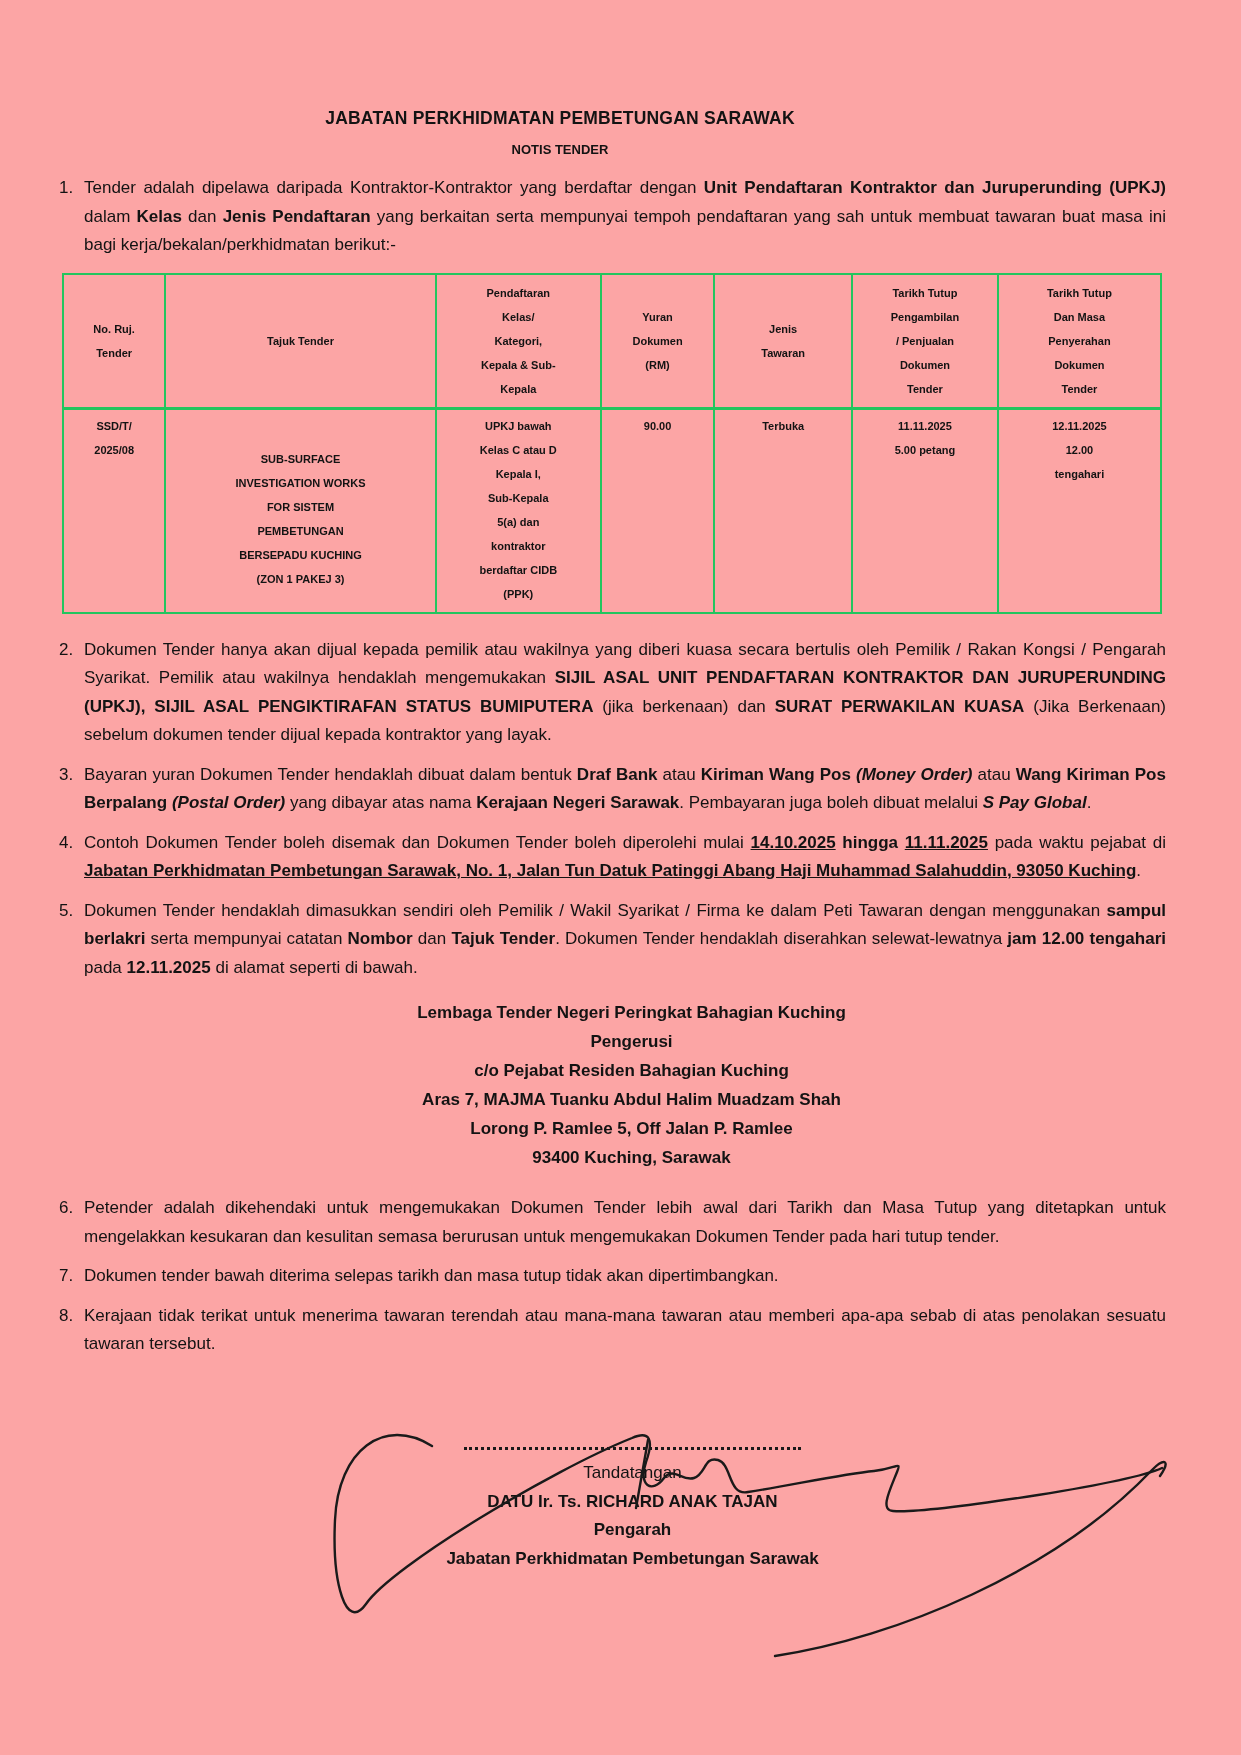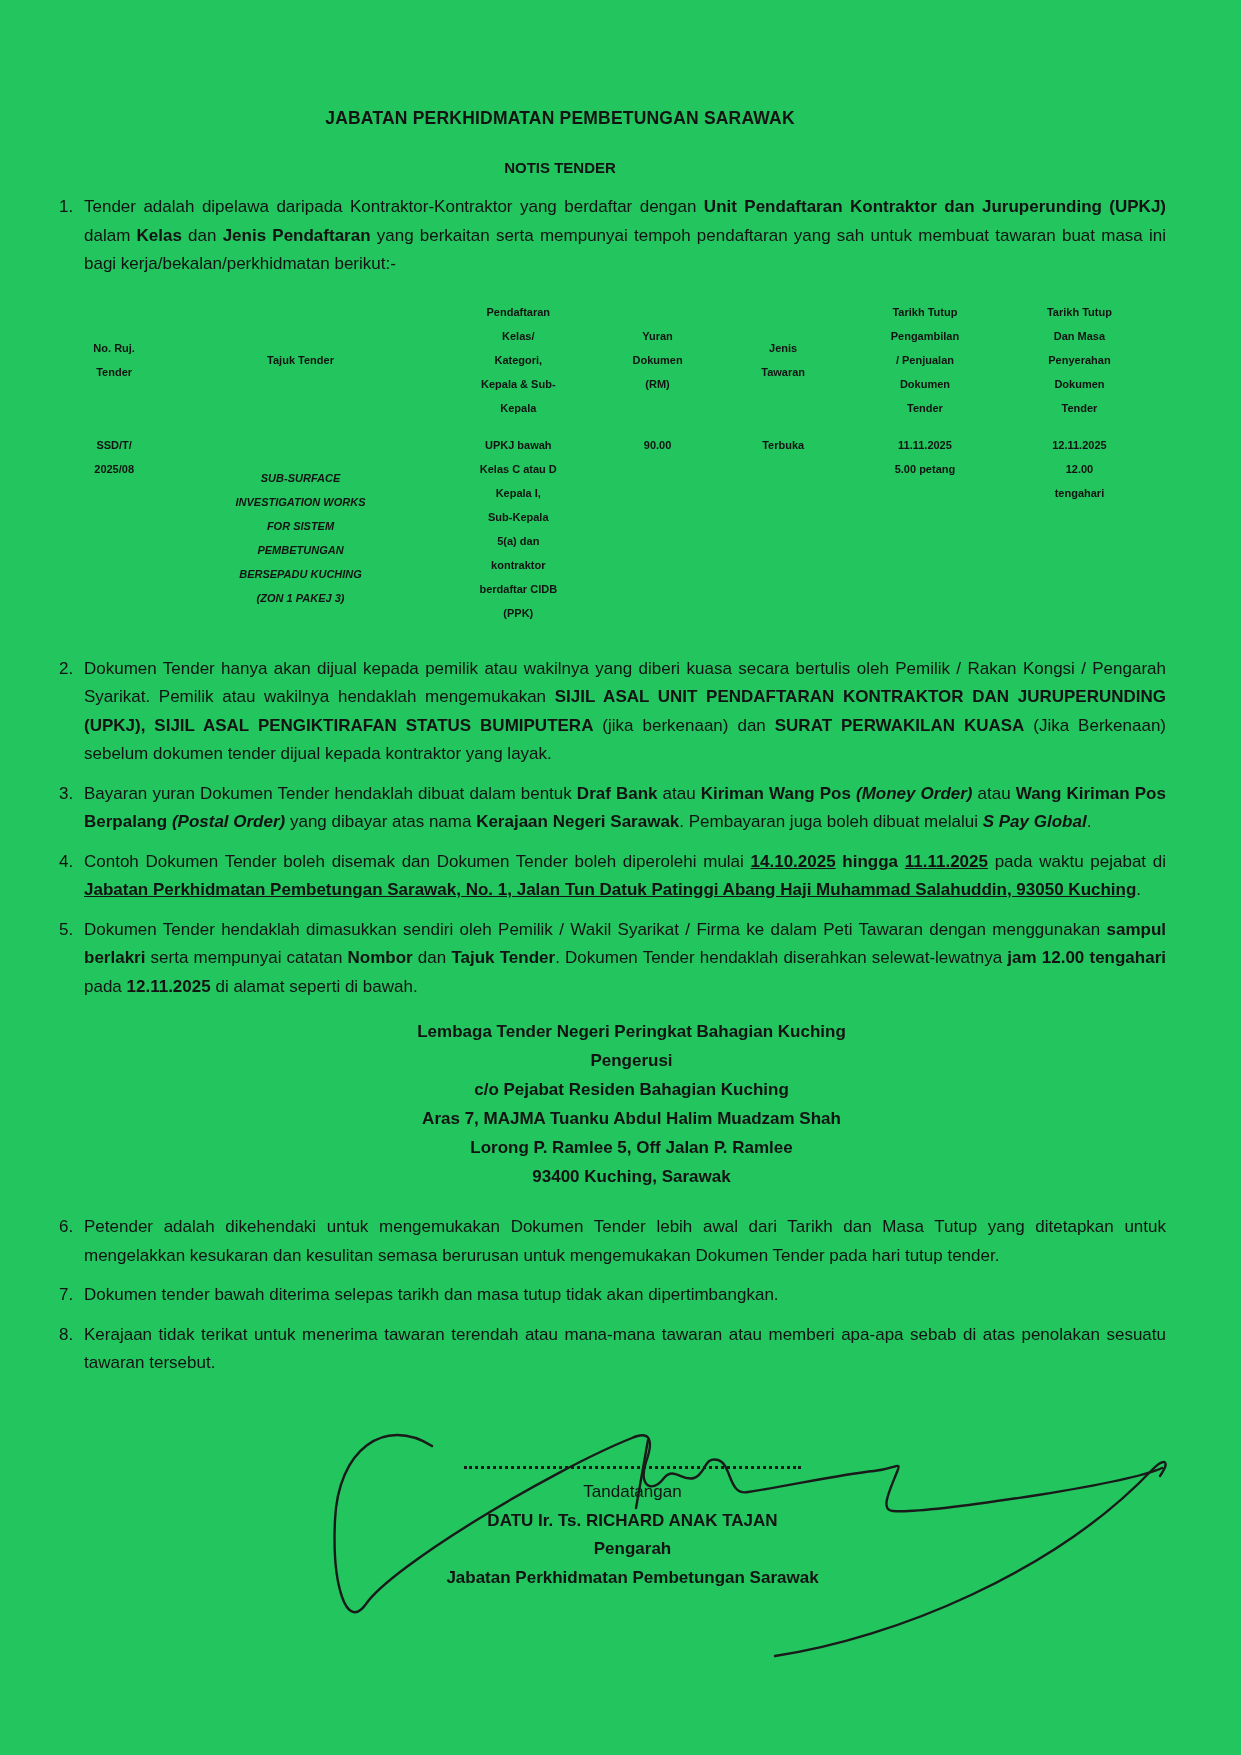--- a/index.html
+++ b/index.html
@@ -3,40 +3,40 @@
 <meta charset="utf-8">
 <style>
   * { margin: 0; padding: 0; box-sizing: border-box; }
   html, body { background: #e8e8e8; }
   body { font-family: "Liberation Sans", sans-serif; }
   .page {
     position: relative;
     width: 1241px;
     height: 1755px;
     margin: 0 auto;
-    background: #22c55e;
+    background: #fca5a5;
     color: #131313;
     overflow: hidden;
   }
   .content {
     position: absolute;
     left: 59px;
     top: 108px;
     width: 1107px;
   }
   .doc-header { text-align: center; padding-right: 105px; }
   .doc-title {
     font-weight: bold;
     font-size: 17.5px;
     letter-spacing: 0.2px;
   }
   .doc-subtitle {
     font-weight: bold;
-    font-size: 15px;
-    margin-top: 30px;
+    font-size: 13px;
+    margin-top: 13px;
   }
   .item {
     display: flex;
     margin-top: 11px;
     font-size: 17px;
     line-height: 28.5px;
   }
   .item:first-of-type { margin-top: 0; }
   .item .num {
     width: 25px;
@@ -66,21 +66,21 @@
   table.tender th {
     height: 118px;
     vertical-align: middle;
     border-bottom-width: 3px;
   }
   table.tender td {
     height: 200px;
     vertical-align: top;
     padding-top: 4px;
   }
-  table.tender td.v-mid { vertical-align: middle; padding-top: 22px; font-style: italic; }
+  table.tender td.v-mid { vertical-align: middle; padding-top: 22px; }
 
   .address-block {
     margin-top: 16px;
     text-align: center;
     font-weight: bold;
     font-size: 17px;
     line-height: 29px;
     padding-left: 38px;
   }
   .post-table { margin-top: 22px; }

